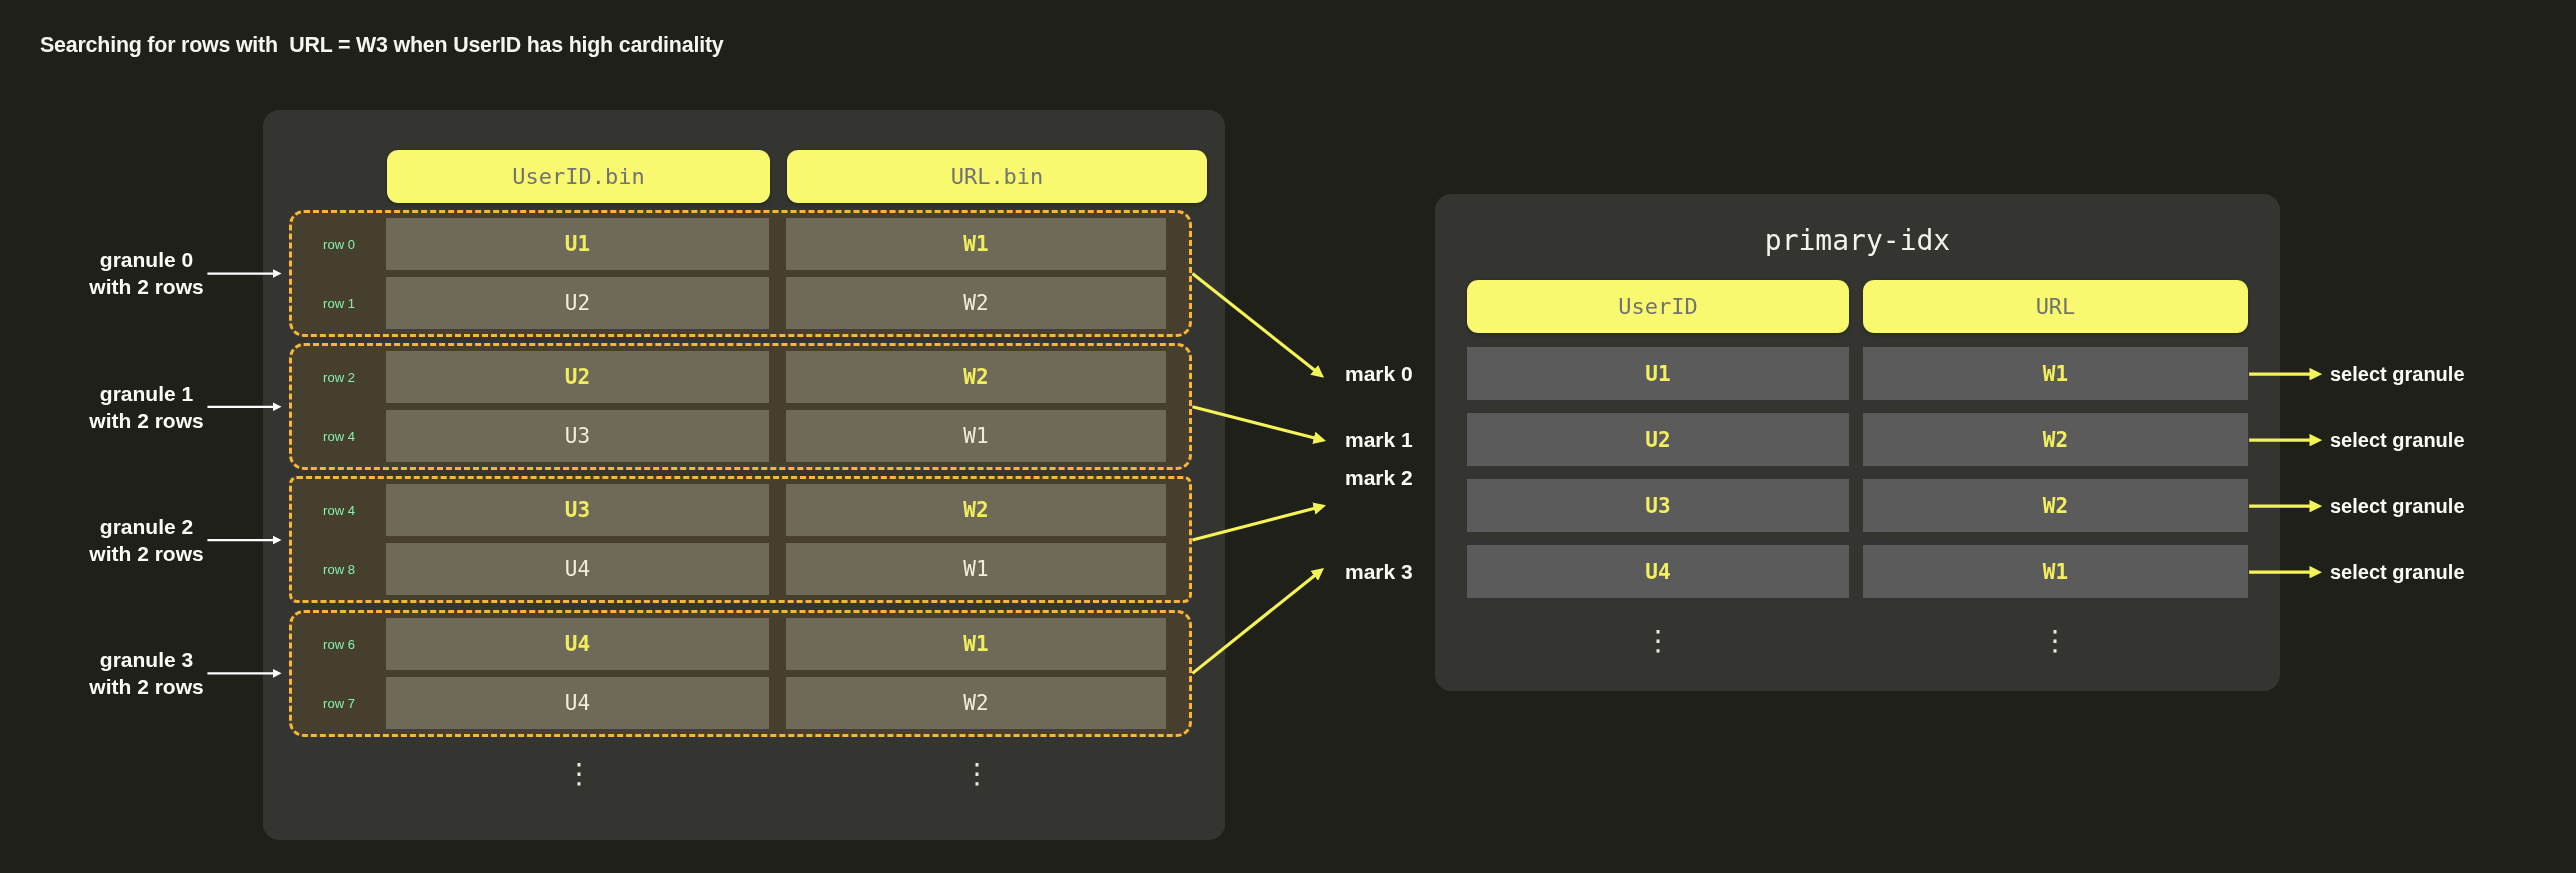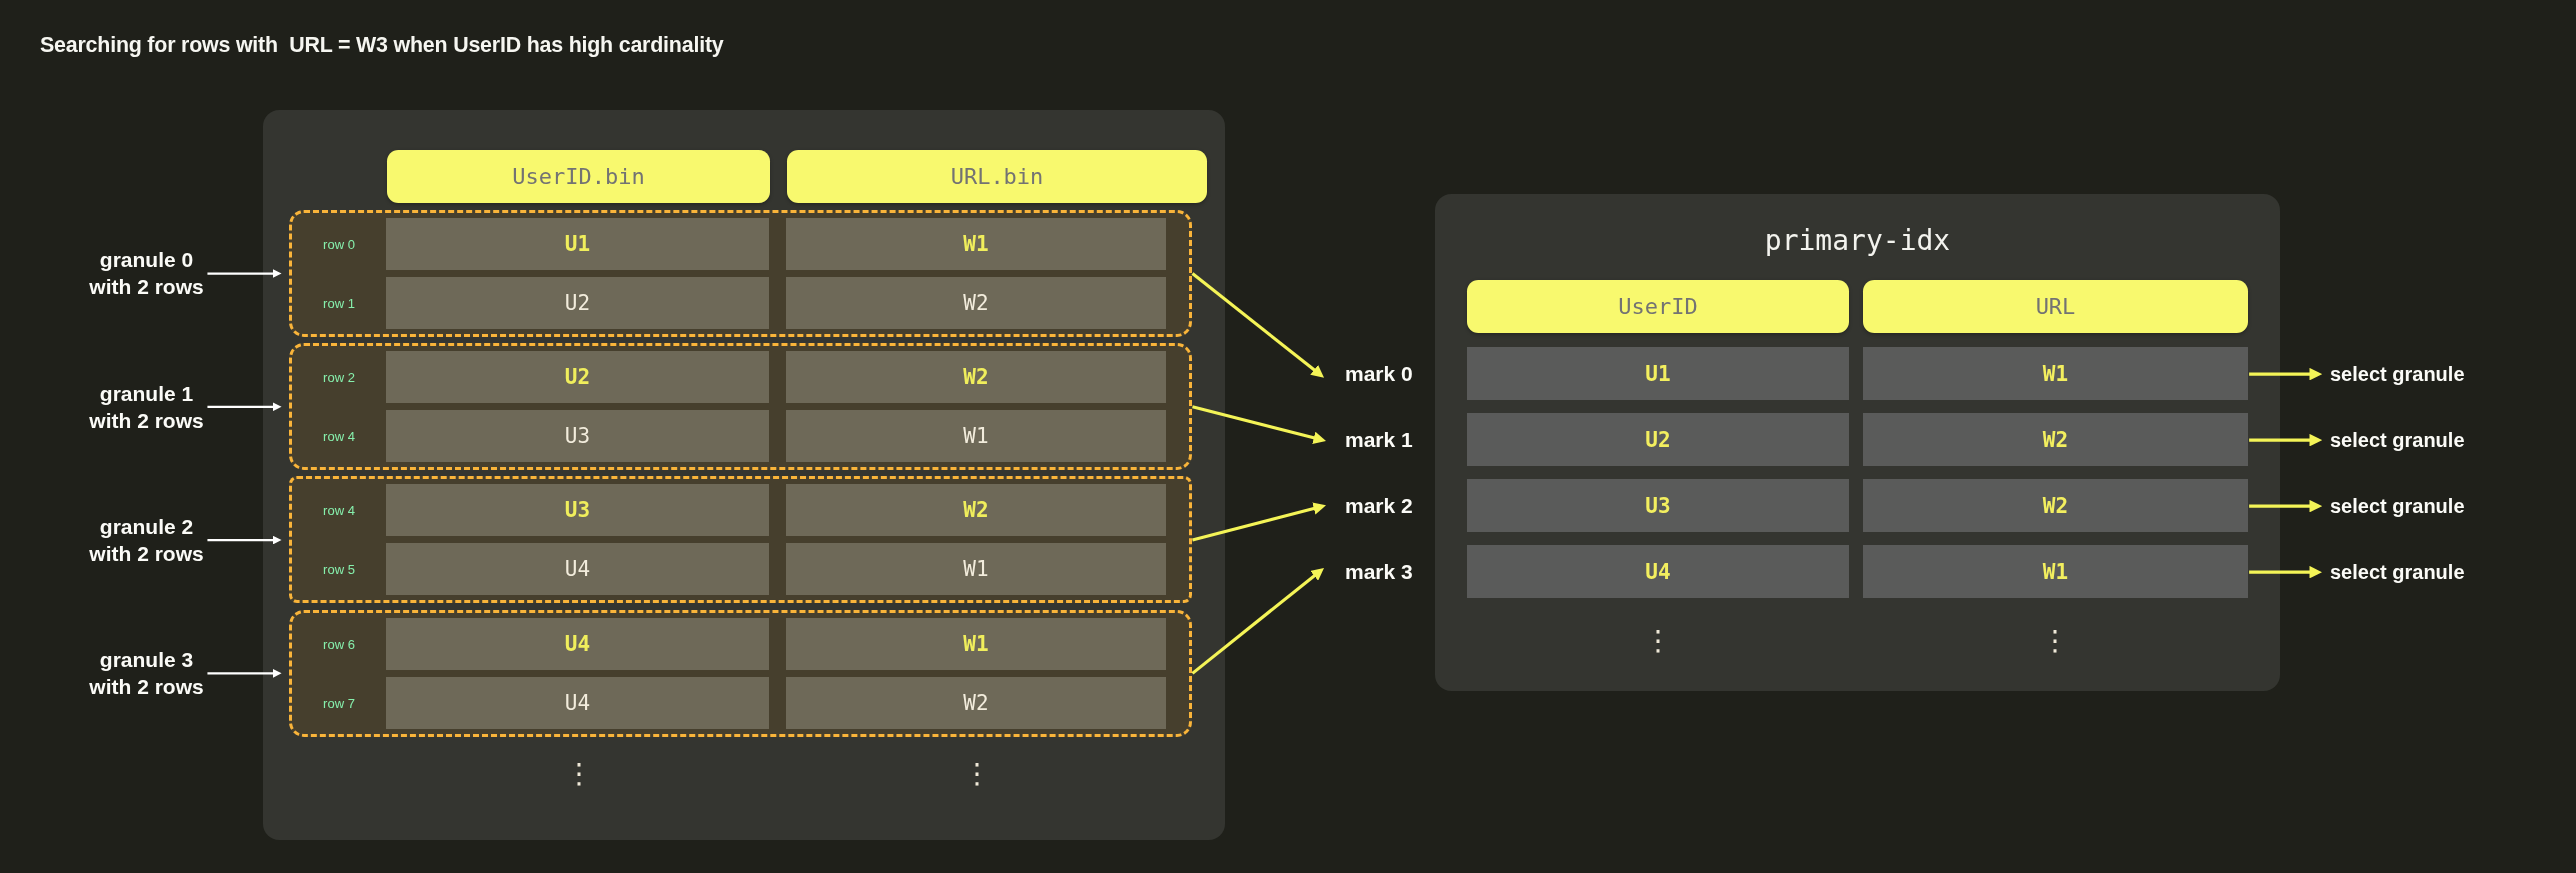--- a/index.html
+++ b/index.html
@@ -101,21 +101,21 @@
     position: absolute;
     left: 1345px;
     transform: translateY(-50%);
     font-size: 21px;
     font-weight: 700;
     color: #fbfbf7;
     white-space: nowrap;
   }
   #mark-0 { top: 374px; }
   #mark-1 { top: 440px; }
-  #mark-2 { top: 506px; }
+  #mark-2 { top: 478px; }
   #mark-3 { top: 572px; }
 
   .pidx-title {
     position: absolute;
     left: 1435px; top: 224px; width: 845px;
     text-align: center;
     font-family: "DejaVu Sans Mono", monospace;
     font-size: 28px;
     color: #f3f3ee;
   }
@@ -197,21 +197,21 @@
     <div class="gcell url grow-a hl">W2</div>
     <div class="row-label grow-b">row 4</div>
     <div class="gcell user grow-b">U3</div>
     <div class="gcell url grow-b">W1</div>
   </div>
 
   <div class="granule" id="granule-2">
     <div class="row-label grow-a">row 4</div>
     <div class="gcell user grow-a hl">U3</div>
     <div class="gcell url grow-a hl">W2</div>
-    <div class="row-label grow-b">row 5</div>
+    <div class="row-label grow-b">row 8</div>
     <div class="gcell user grow-b">U4</div>
     <div class="gcell url grow-b">W1</div>
   </div>
 
   <div class="granule" id="granule-3">
     <div class="row-label grow-a">row 6</div>
     <div class="gcell user grow-a hl">U4</div>
     <div class="gcell url grow-a hl">W1</div>
     <div class="row-label grow-b">row 7</div>
     <div class="gcell user grow-b">U4</div>

